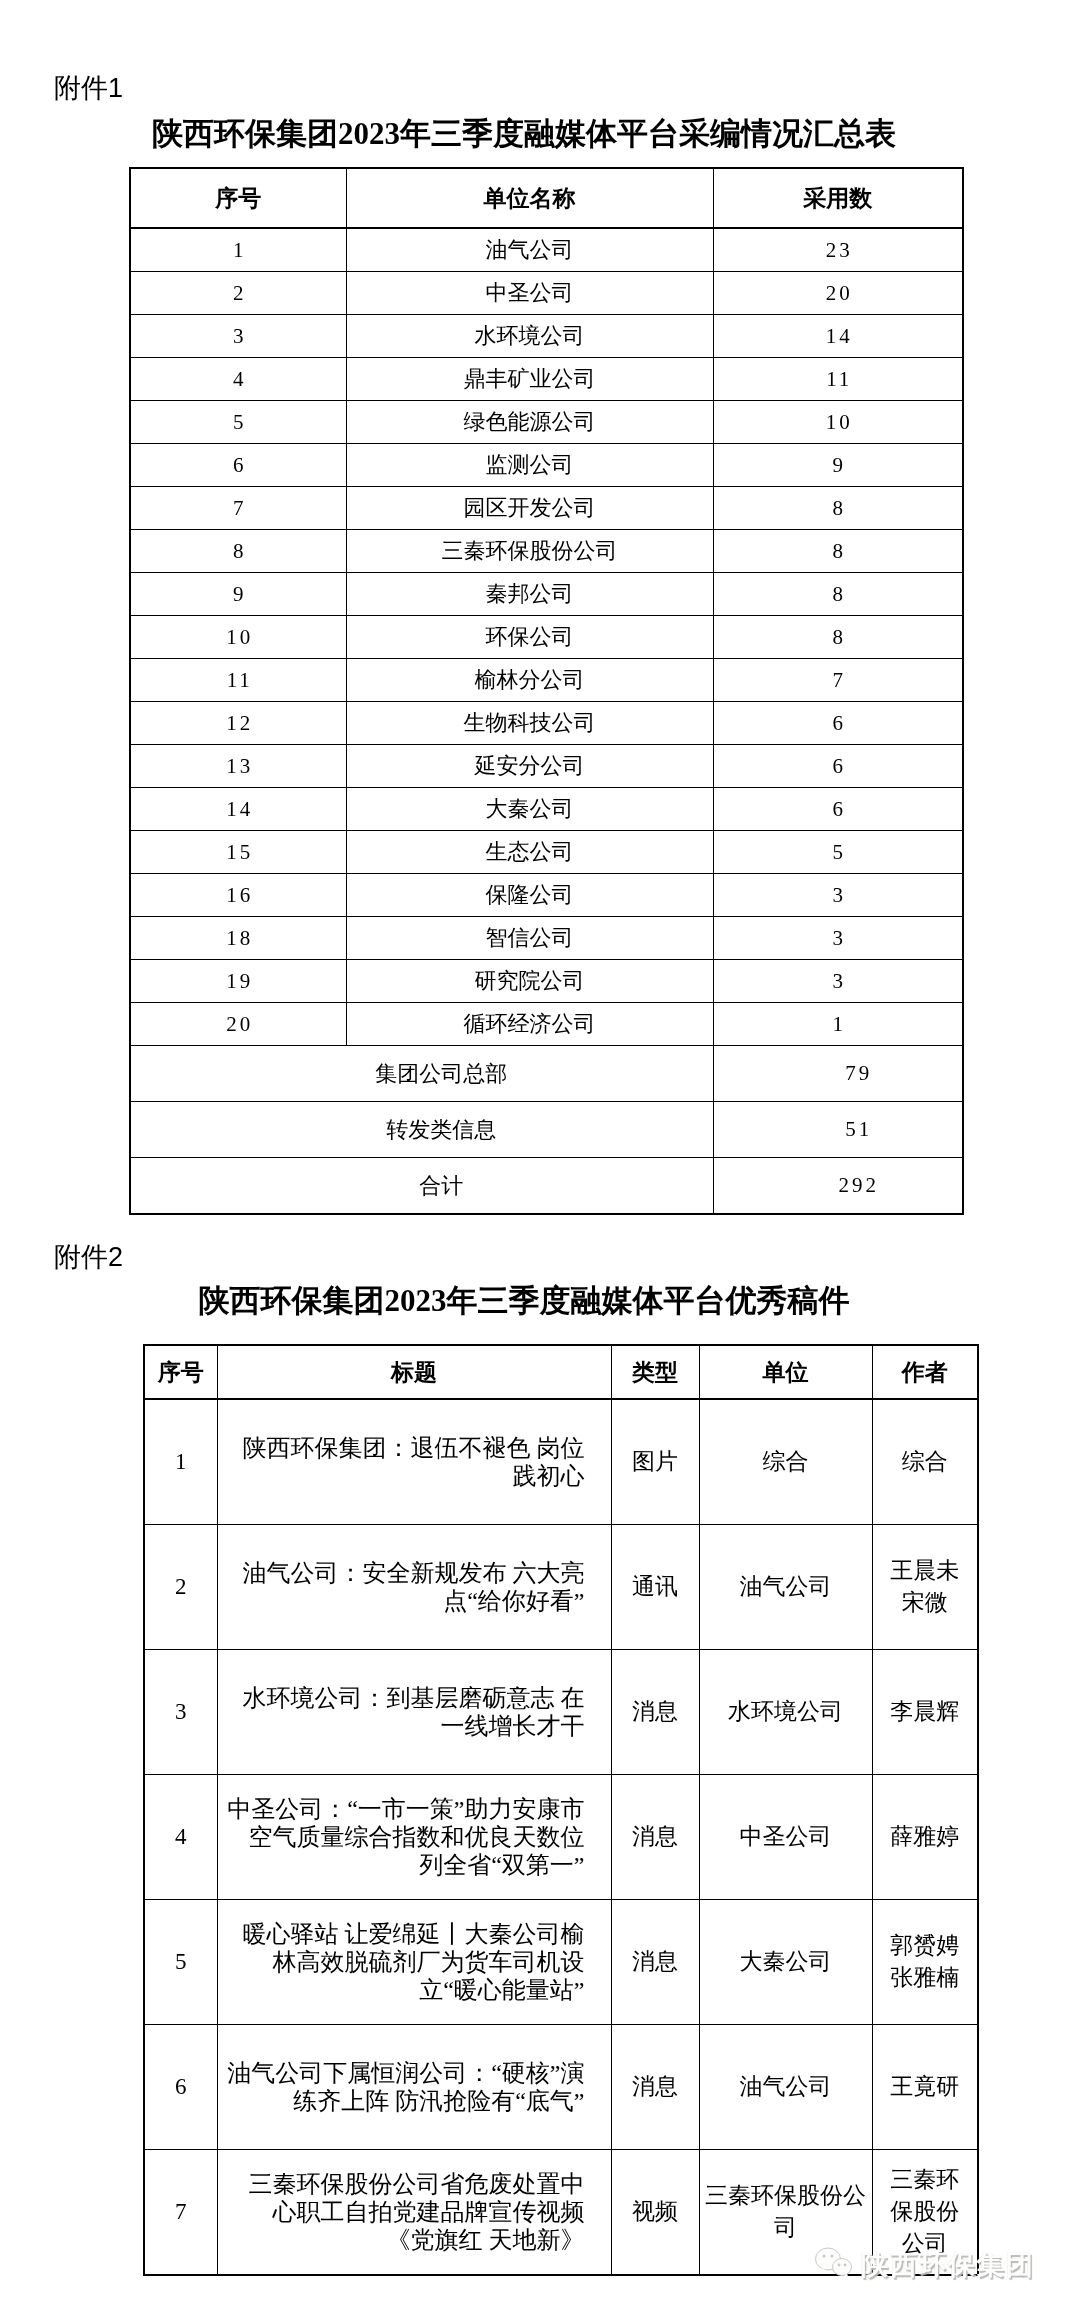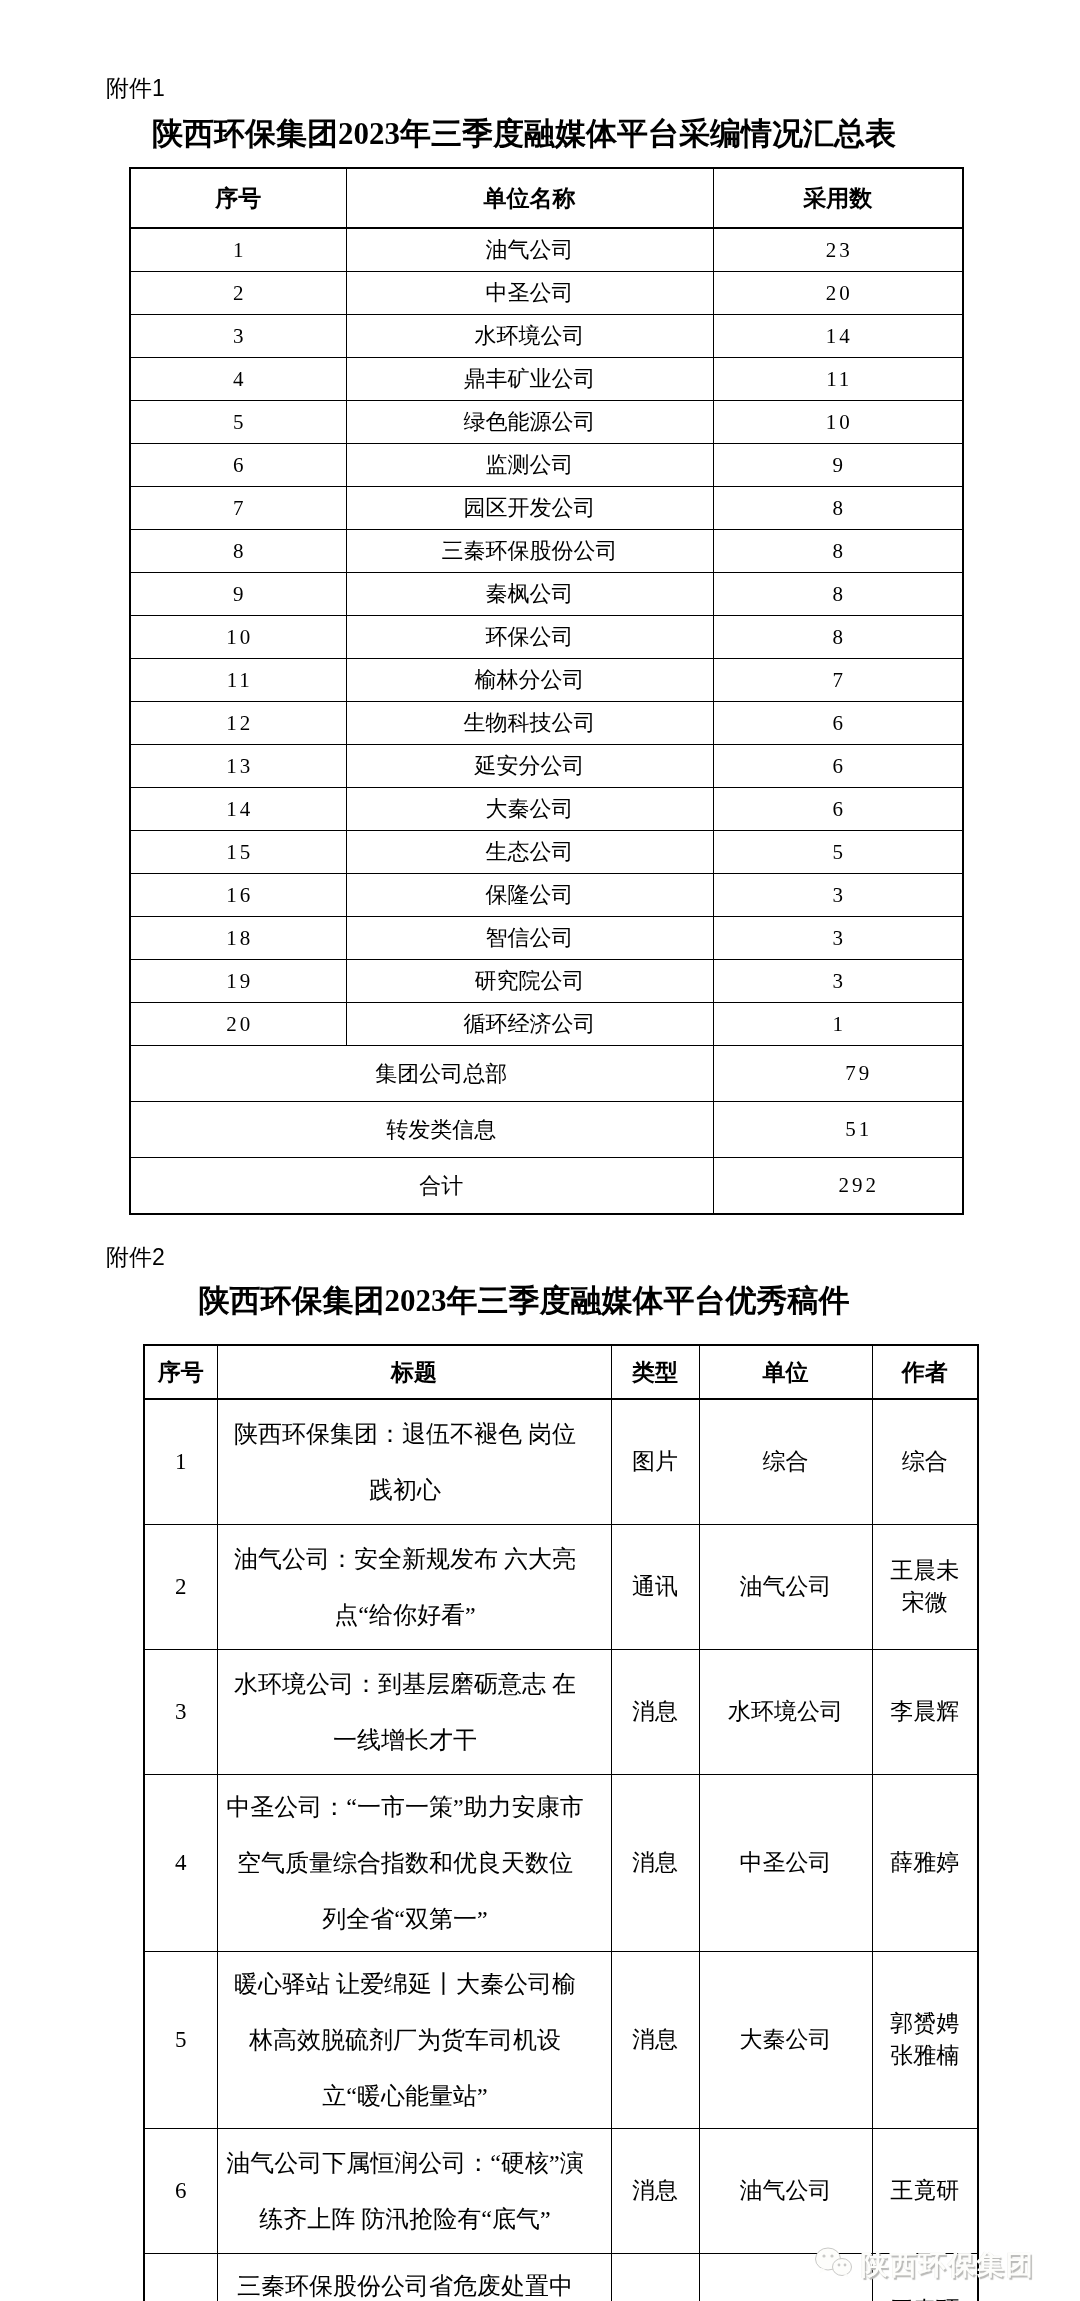--- a/index.html
+++ b/index.html
@@ -2,21 +2,21 @@
 <html><head>
 <meta charset="utf-8">
 <style>
   html,body{margin:0;padding:0;}
   body{
     width:1080px;height:2301px;position:relative;
     background:#ffffff;color:#000000;
     font-family:"Liberation Serif","DejaVu Serif",serif;
   }
   .attach-label{
-    font-size:23px;line-height:36px;margin-left:106px;
+    font-size:27px;line-height:36px;margin-left:54px;
     font-family:"Liberation Sans","DejaVu Sans",sans-serif;
   }
   #attach1{padding-top:70px;}
   #attach2{margin-top:24px;}
   .doc-title{
     font-size:31px;font-weight:bold;text-align:center;
     line-height:43px;margin-top:6px;width:1048px;
   }
   #title2{margin-top:4px;}
   table{border-collapse:collapse;table-layout:fixed;border:2px solid #000;}
@@ -39,21 +39,21 @@
   #articles-table col.c-title{width:394px;}
   #articles-table col.c-type{width:88px;}
   #articles-table col.c-unit{width:173px;}
   #articles-table col.c-author{width:106px;}
   #articles-table th{height:50px;font-size:23px;}
   #articles-table td{
     height:116px;font-size:23px;text-align:center;vertical-align:middle;
     white-space:pre-line;line-height:32px;
   }
   #articles-table td.title-cell{
-    text-align:center;font-size:24px;line-height:56px;
+    text-align:right;font-size:24px;line-height:28px;
     padding:4px 26px 4px 8px;white-space:normal;
   }
 
   
   #watermark{
     position:absolute;top:2246px;right:45px;
     display:flex;align-items:center;gap:8px;
     font-family:"Liberation Sans","DejaVu Sans",sans-serif;
   }
   #watermark .wm-text{
@@ -118,21 +118,21 @@
         <td>园区开发公司</td>
         <td class="num">8</td>
       </tr>
     <tr>
         <td class="num">8</td>
         <td>三秦环保股份公司</td>
         <td class="num">8</td>
       </tr>
     <tr>
         <td class="num">9</td>
-        <td>秦枫公司</td>
+        <td>秦邦公司</td>
         <td class="num">8</td>
       </tr>
     <tr>
         <td class="num">10</td>
         <td>环保公司</td>
         <td class="num">8</td>
       </tr>
     <tr>
         <td class="num">11</td>
         <td>榆林分公司</td>

